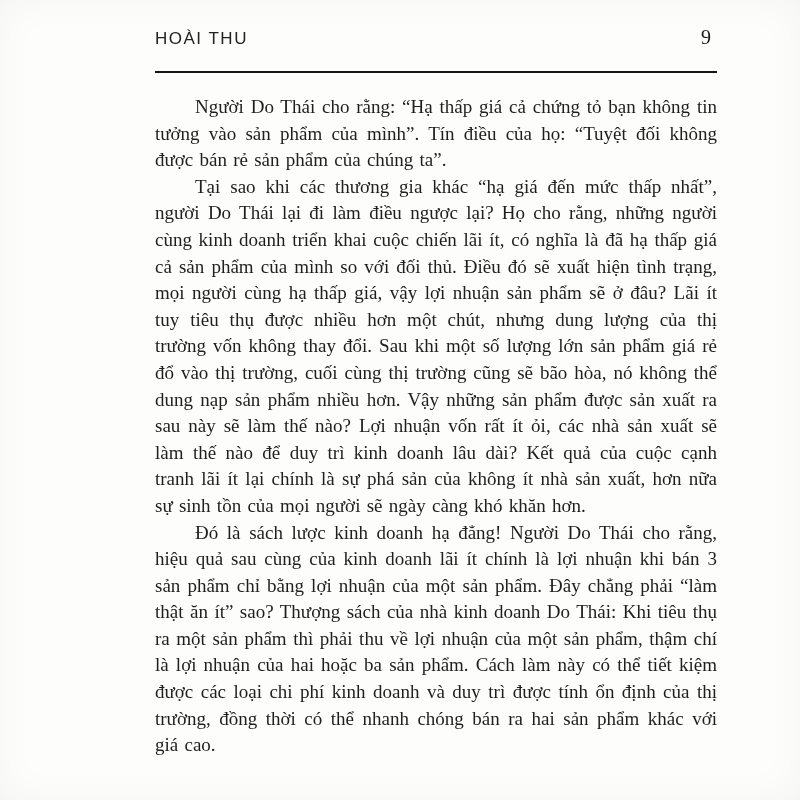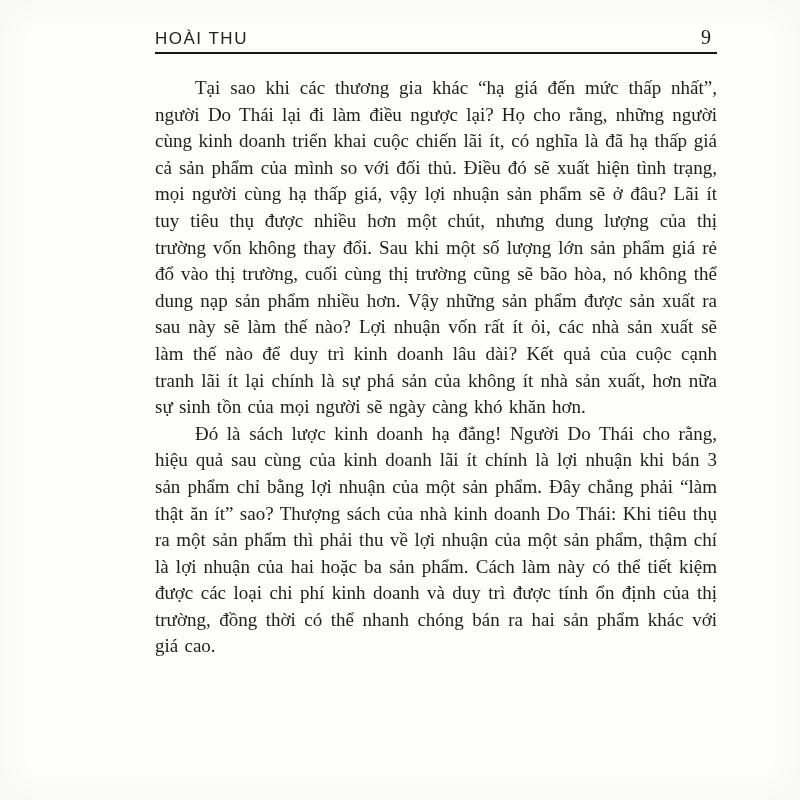--- a/index.html
+++ b/index.html
@@ -21,21 +21,21 @@
     position: absolute;
     left: 155px;
     top: 26px;
     width: 562px;
   }
   .page-header {
     display: flex;
     justify-content: space-between;
     align-items: flex-end;
     border-bottom: 2px solid #161616;
-    padding-bottom: 3px;
+    padding-bottom: 22px;
   }
   .running-title {
     font-family: "Liberation Sans", sans-serif;
     font-size: 17px;
     letter-spacing: 1.5px;
     color: #222;
   }
   .page-number {
     font-family: "Liberation Serif", serif;
     font-size: 20px;
@@ -61,18 +61,19 @@
 
 <div class="page">
   <div class="content">
 
     <div class="page-header">
       <span class="running-title">HOÀI THU</span>
       <span class="page-number">9</span>
     </div>
 
     <div class="body-text">
+      <p>Người Do Thái cho rằng: “Hạ thấp giá cả chứng tỏ bạn không tin tưởng vào sản phẩm của mình”. Tín điều của họ: “Tuyệt đối không được bán rẻ sản phẩm của chúng ta”.</p>
       <p>Tại sao khi các thương gia khác “hạ giá đến mức thấp nhất”, người Do Thái lại đi làm điều ngược lại? Họ cho rằng, những người cùng kinh doanh triển khai cuộc chiến lãi ít, có nghĩa là đã hạ thấp giá cả sản phẩm của mình so với đối thủ. Điều đó sẽ xuất hiện tình trạng, mọi người cùng hạ thấp giá, vậy lợi nhuận sản phẩm sẽ ở đâu? Lãi ít tuy tiêu thụ được nhiều hơn một chút, nhưng dung lượng của thị trường vốn không thay đổi. Sau khi một số lượng lớn sản phẩm giá rẻ đổ vào thị trường, cuối cùng thị trường cũng sẽ bão hòa, nó không thể dung nạp sản phẩm nhiều hơn. Vậy những sản phẩm được sản xuất ra sau này sẽ làm thế nào? Lợi nhuận vốn rất ít ỏi, các nhà sản xuất sẽ làm thế nào để duy trì kinh doanh lâu dài? Kết quả của cuộc cạnh tranh lãi ít lại chính là sự phá sản của không ít nhà sản xuất, hơn nữa sự sinh tồn của mọi người sẽ ngày càng khó khăn hơn.</p>
       <p>Đó là sách lược kinh doanh hạ đẳng! Người Do Thái cho rằng, hiệu quả sau cùng của kinh doanh lãi ít chính là lợi nhuận khi bán 3 sản phẩm chỉ bằng lợi nhuận của một sản phẩm. Đây chẳng phải “làm thật ăn ít” sao? Thượng sách của nhà kinh doanh Do Thái: Khi tiêu thụ ra một sản phẩm thì phải thu về lợi nhuận của một sản phẩm, thậm chí là lợi nhuận của hai hoặc ba sản phẩm. Cách làm này có thể tiết kiệm được các loại chi phí kinh doanh và duy trì được tính ổn định của thị trường, đồng thời có thể nhanh chóng bán ra hai sản phẩm khác với giá cao.</p>
     </div>
 
   </div>
 </div>
 
 </body></html>

